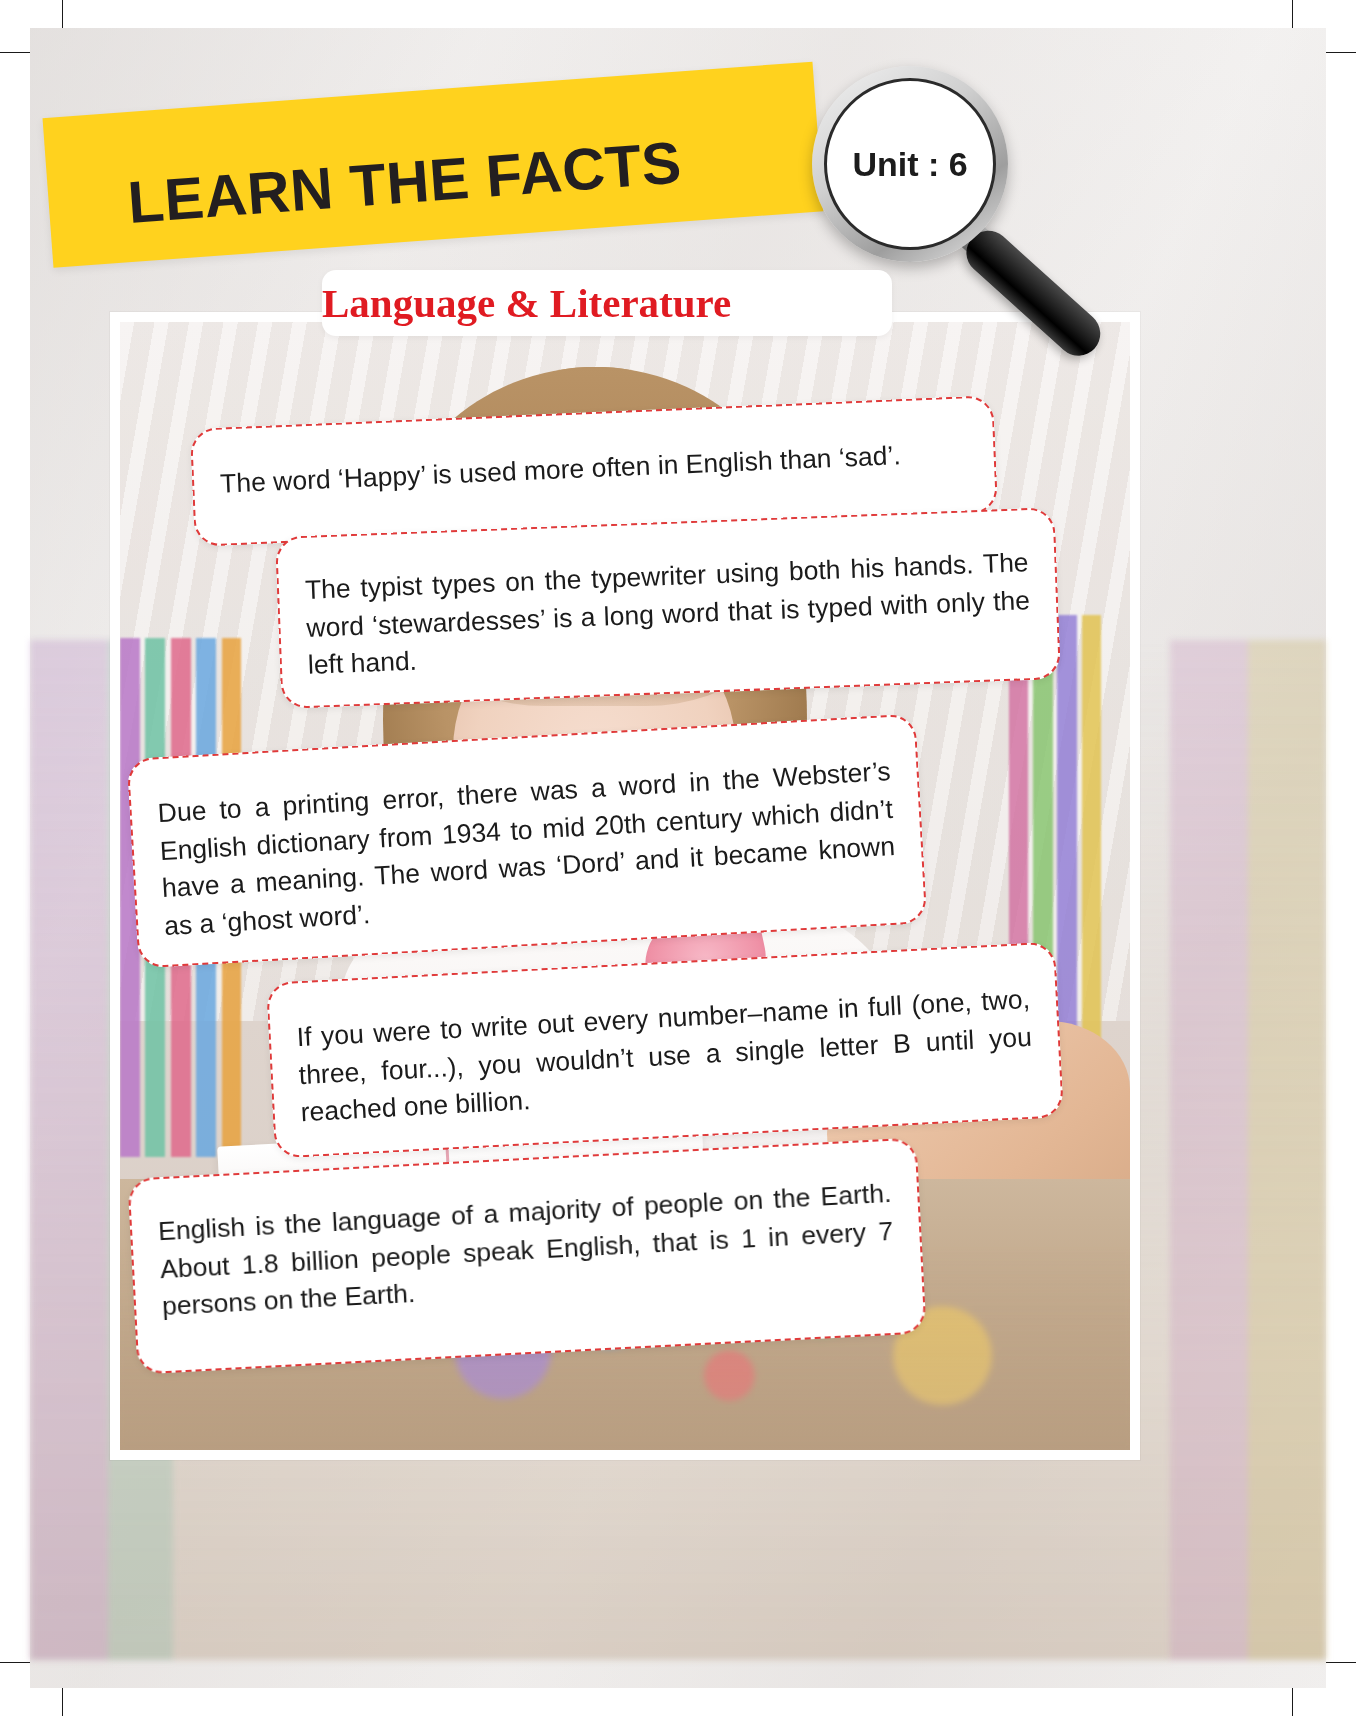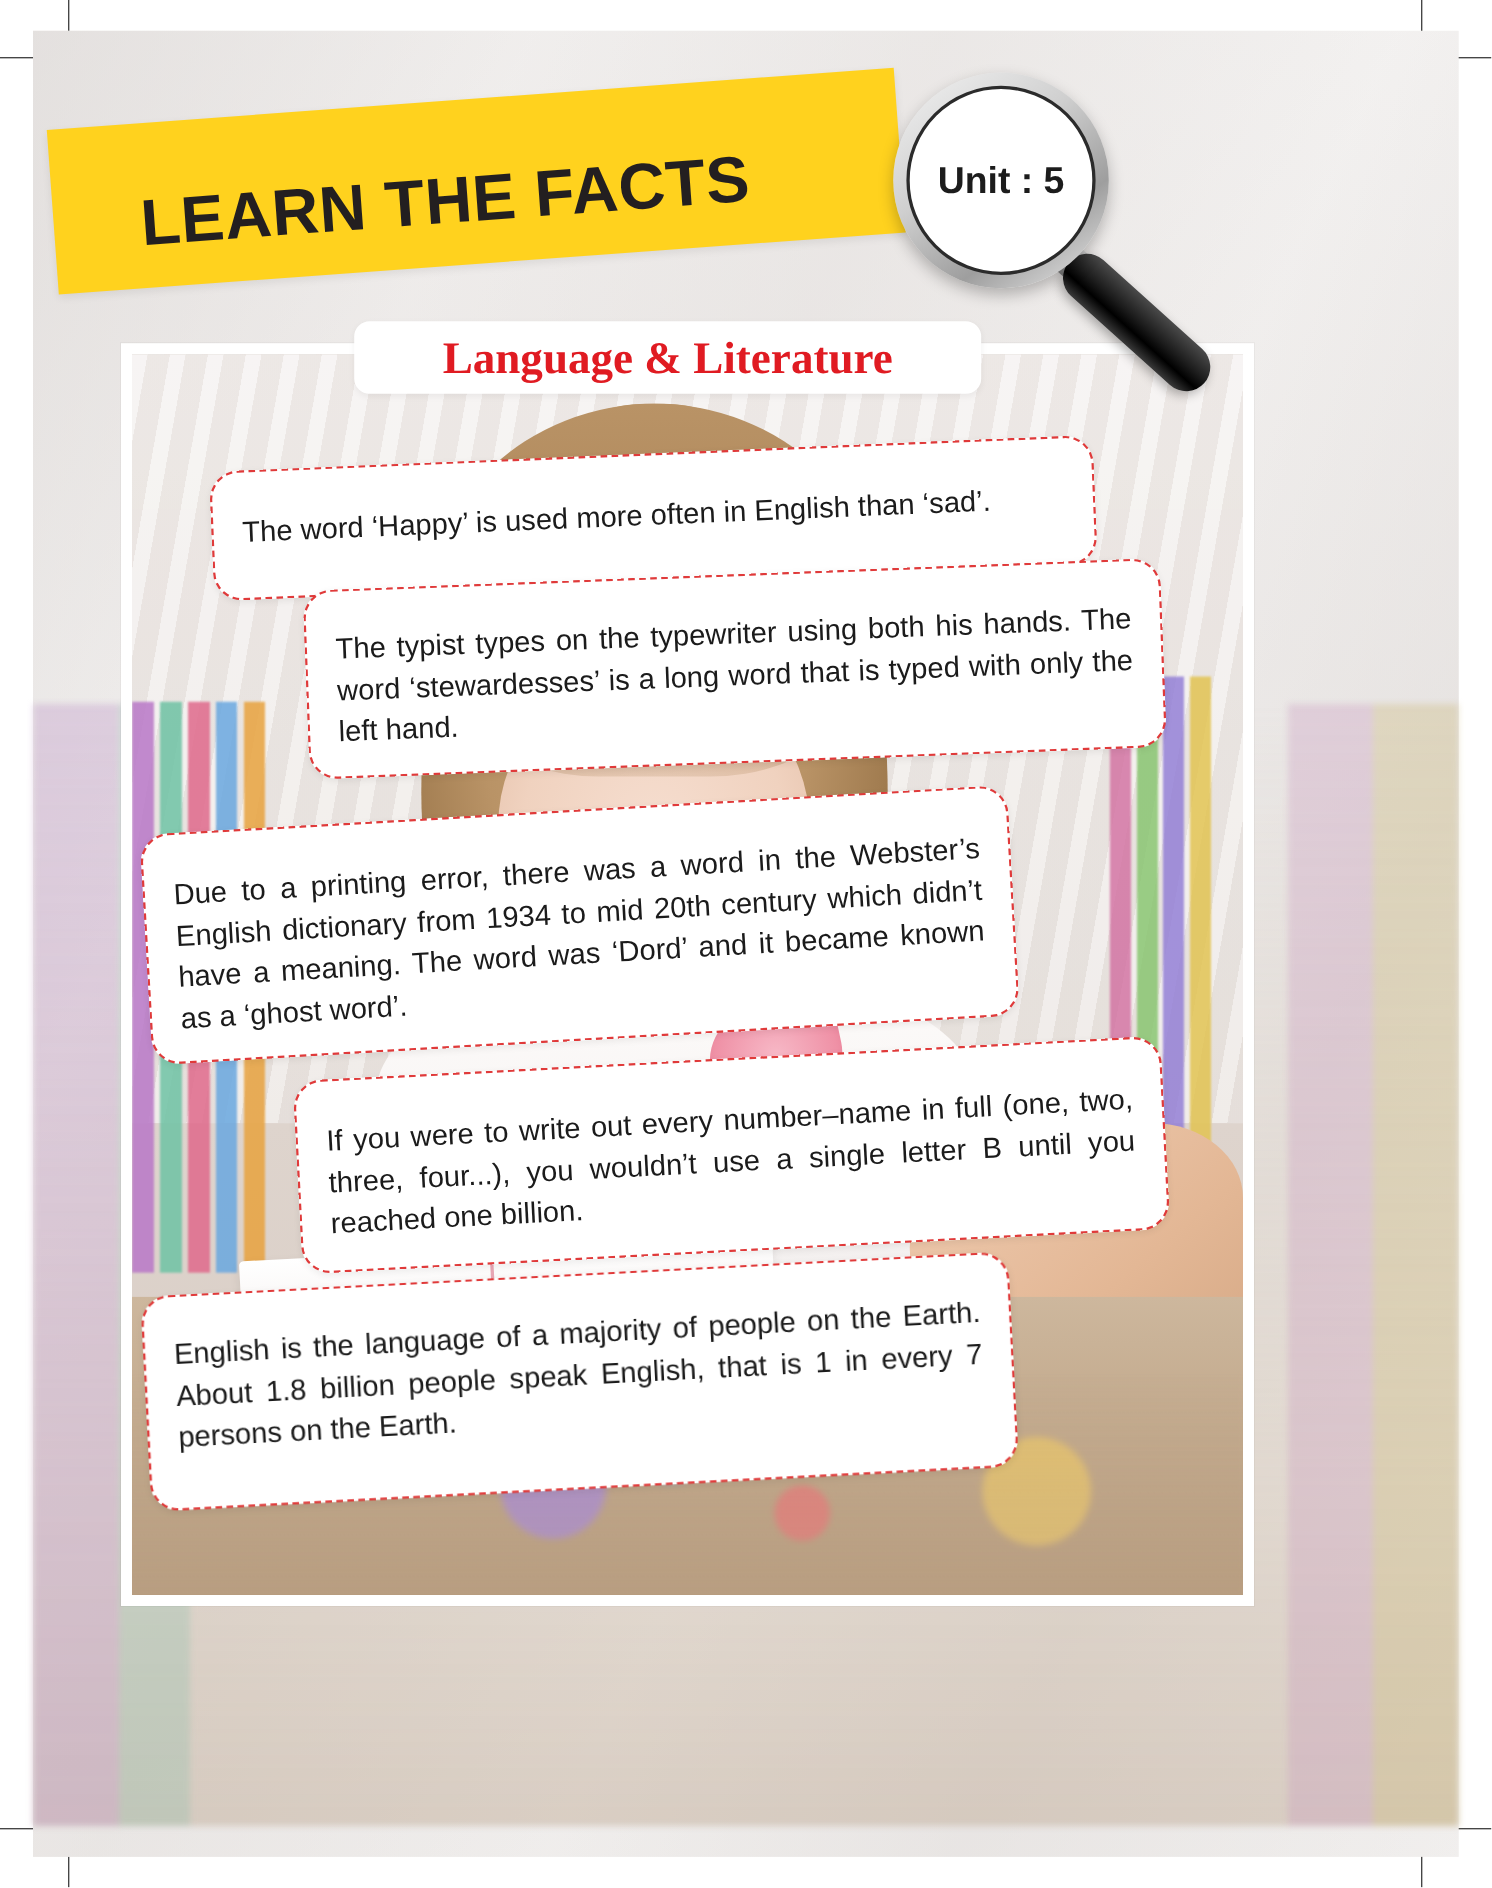--- a/index.html
+++ b/index.html
@@ -254,27 +254,26 @@
     width: 48px; height: 30px;
     background: linear-gradient(180deg, #d9d9d9 0%, #8d8d8d 100%);
     border-radius: 6px;
     transform: rotate(42deg);
     transform-origin: left center;
   }
 
   
   .subject-pill {
     position: absolute;
-    left: 322px; top: 292px;
+    left: 322px; top: 270px;
     width: 570px; height: 66px;
     background: #ffffff;
     border-radius: 14px;
     display: flex;
     align-items: center;
-    justify-content: center;
     box-shadow: 0 2px 6px rgba(0,0,0,0.05);
   }
   .subject-pill span {
     font-family: "Liberation Serif", serif;
     font-weight: bold;
     font-size: 41px;
     color: #e01b22;
   }
 
   
@@ -341,21 +340,21 @@
   </div>
 
   <div class="banner"></div>
   <div class="banner-title">LEARN THE FACTS</div>
 
   <div class="magnifier">
     <div class="mag-neck"></div>
     <div class="mag-handle"></div>
     <div class="mag-ring-outer">
       <div class="mag-ring-inner">
-        <span class="mag-label">Unit : 5</span>
+        <span class="mag-label">Unit : 6</span>
       </div>
     </div>
   </div>
 
   <div class="subject-pill">
     <span>Language &amp; Literature</span>
   </div>
 
   <div class="fact" id="fact-1">
     <span class="inner">The word ‘Happy’ is used more often in English than ‘sad’.</span>

